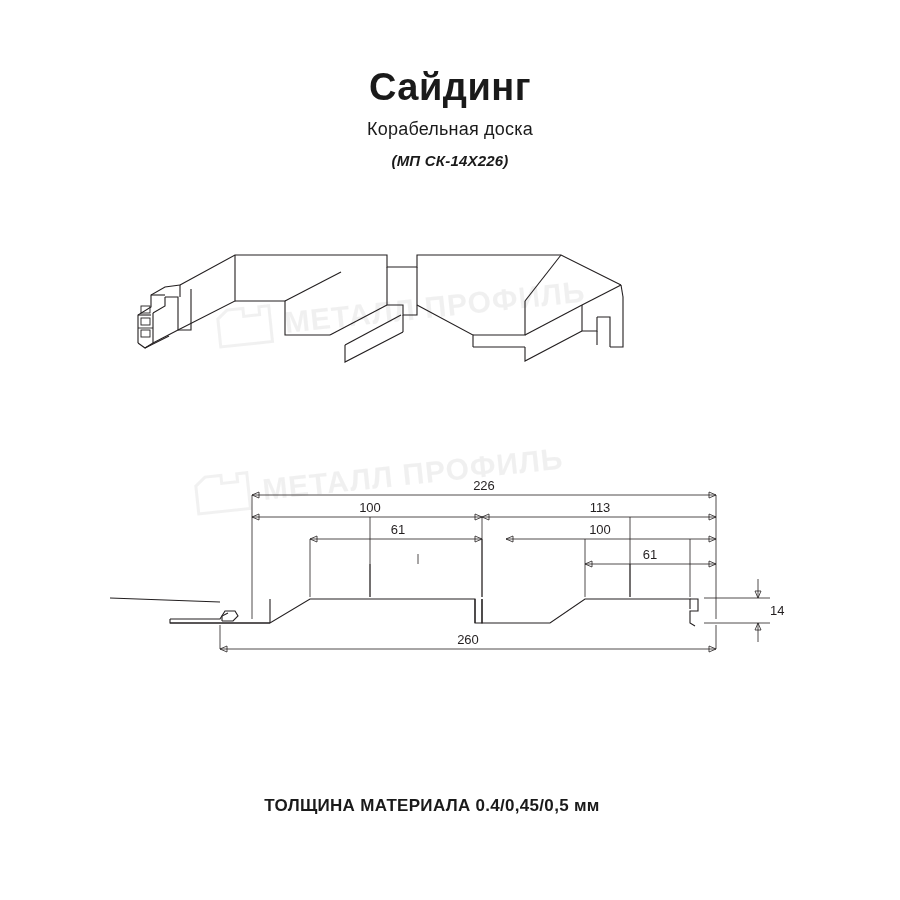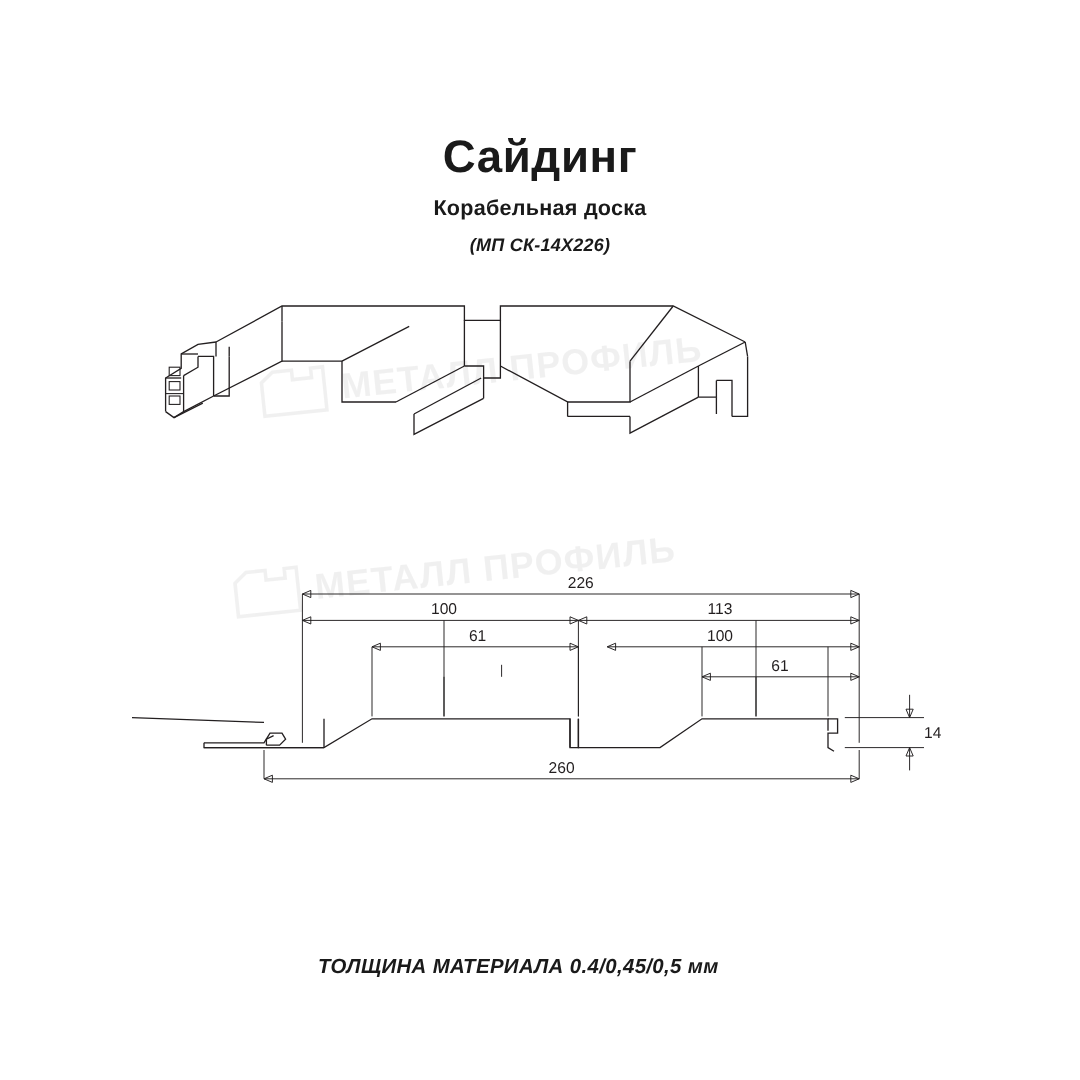--- a/index.html
+++ b/index.html
@@ -19,52 +19,50 @@
     position: relative;
     width: 900px;
     height: 900px;
   }
   .header {
     position: absolute;
     top: 68px;
     left: 0;
     width: 900px;
     text-align: center;
-    margin-top: 44px;
   }
   .title {
     font-size: 38px;
     font-weight: bold;
     letter-spacing: 0.5px;
     line-height: 1.05;
     margin: 0;
   }
   .subtitle {
     font-size: 18px;
-    font-weight: bold;
+    font-weight: normal;
     margin-top: 11px;
     letter-spacing: 0.2px;
   }
   .code {
     font-size: 15px;
     font-weight: bold;
     margin-top: 12px;
     letter-spacing: 0.2px;
     font-style: italic;
   }
   .footer {
     position: absolute;
     top: 796px;
     left: 0;
     width: 864px;
     text-align: center;
     font-size: 17px;
     font-weight: bold;
     letter-spacing: 0.3px;
-    font-style: italic;
   }
   .iso-wrap {
     position: absolute;
     top: 235px;
     left: 105px;
     width: 700px;
     height: 180px;
   }
   .section-wrap {
     position: absolute;

